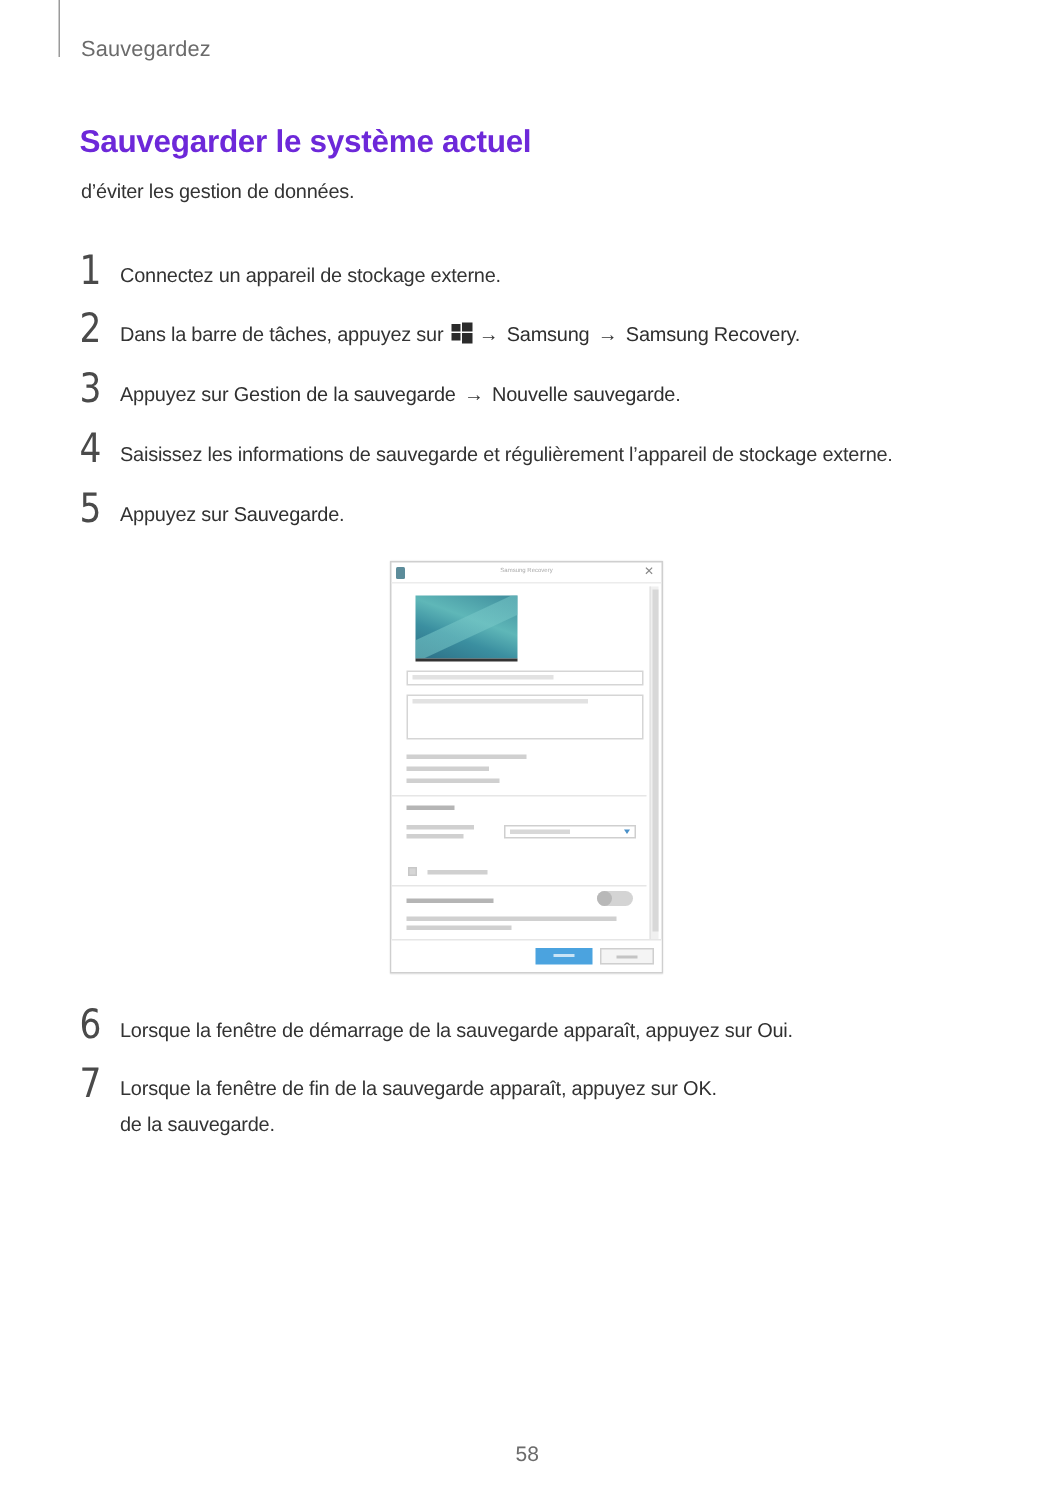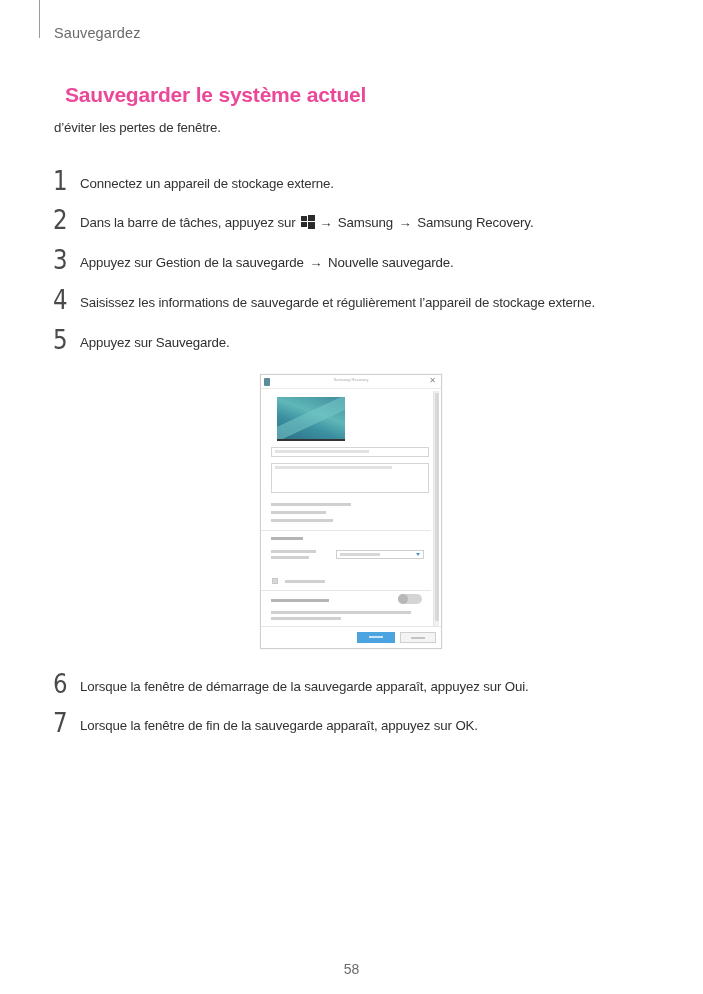--- a/index.html
+++ b/index.html
@@ -2,21 +2,21 @@
 <html><head>
 <meta charset="utf-8">
 <style>
   * { box-sizing: border-box; margin: 0; padding: 0; }
   html, body { width: 703px; height: 994px; background: #ffffff; overflow: hidden; }
   body { position: relative; font-family: "Liberation Sans", "DejaVu Sans", sans-serif; color: #333; }
 
   .margin-line { position: absolute; left: 39px; top: 0; width: 1px; height: 38px; background: #9a9a9a; }
   .section-label { position: absolute; left: 54px; top: 25px; font-size: 14.5px; color: #6b6b6b; letter-spacing: 0.1px; }
 
-  .page-title { position: absolute; left: 53px; top: 83px; font-size: 21px; font-weight: bold; color: #ec4899; letter-spacing: -0.2px; margin-left: 12px; }
+  .page-title { position: absolute; left: 53px; top: 83px; font-size: 21px; font-weight: bold; color: #6d28d9; letter-spacing: -0.2px; }
 
   .intro { position: absolute; left: 54px; top: 118px; width: 600px; font-size: 13.3px; line-height: 20px; color: #333; letter-spacing: -0.15px; }
 
   .step { position: absolute; left: 53px; width: 620px; }
   .step-num { position: absolute; left: 0; top: -8px; font-size: 27px; font-weight: normal; color: #4a4a4a; font-family: "DejaVu Sans", sans-serif; line-height: 30px; transform: scaleX(0.85); transform-origin: left; }
   .step-text { position: absolute; left: 27px; top: 0; font-size: 13.3px; line-height: 20px; color: #333; white-space: nowrap; letter-spacing: -0.15px; }
   .step-text b { font-weight: normal; color: #2f2f2f; }
   .arrow { margin: 0 2px; }
   .win-icon { display: inline-block; width: 14px; height: 14px; vertical-align: -2px; margin: 0 2px; position: relative; }
   .win-icon span { position: absolute; background: #2b2b2b; }
@@ -63,21 +63,21 @@
 </style>
 </head>
 <body>
 
 <div class="margin-line"></div>
 <div class="section-label">Sauvegardez</div>
 
 <h1 class="page-title">Sauvegarder le système actuel</h1>
 
 <div class="intro">
-  <div>d’éviter les pertes de fenêtre.</div>
+  <div>d’éviter les gestion de données.</div>
 </div>
 
 <div class="step" style="top:174px;">
   <div class="step-num">1</div>
   <div class="step-text">Connectez un appareil de stockage externe.</div>
 </div>
 
 <div class="step" style="top:213px;">
   <div class="step-num">2</div>
   <div class="step-text">
@@ -168,16 +168,17 @@
   </div>
 </div>
 
 <div class="step" style="top:716px;">
   <div class="step-num">7</div>
   <div class="step-text">
     <span>Lorsque la fenêtre de fin de la sauvegarde apparaît, appuyez sur</span>
     <b>OK</b><span>.</span>
   </div>
   <div class="step-note">
+    <div>de la sauvegarde.</div>
   </div>
 </div>
 
 <div class="page-number">58</div>
 
 </body></html>

